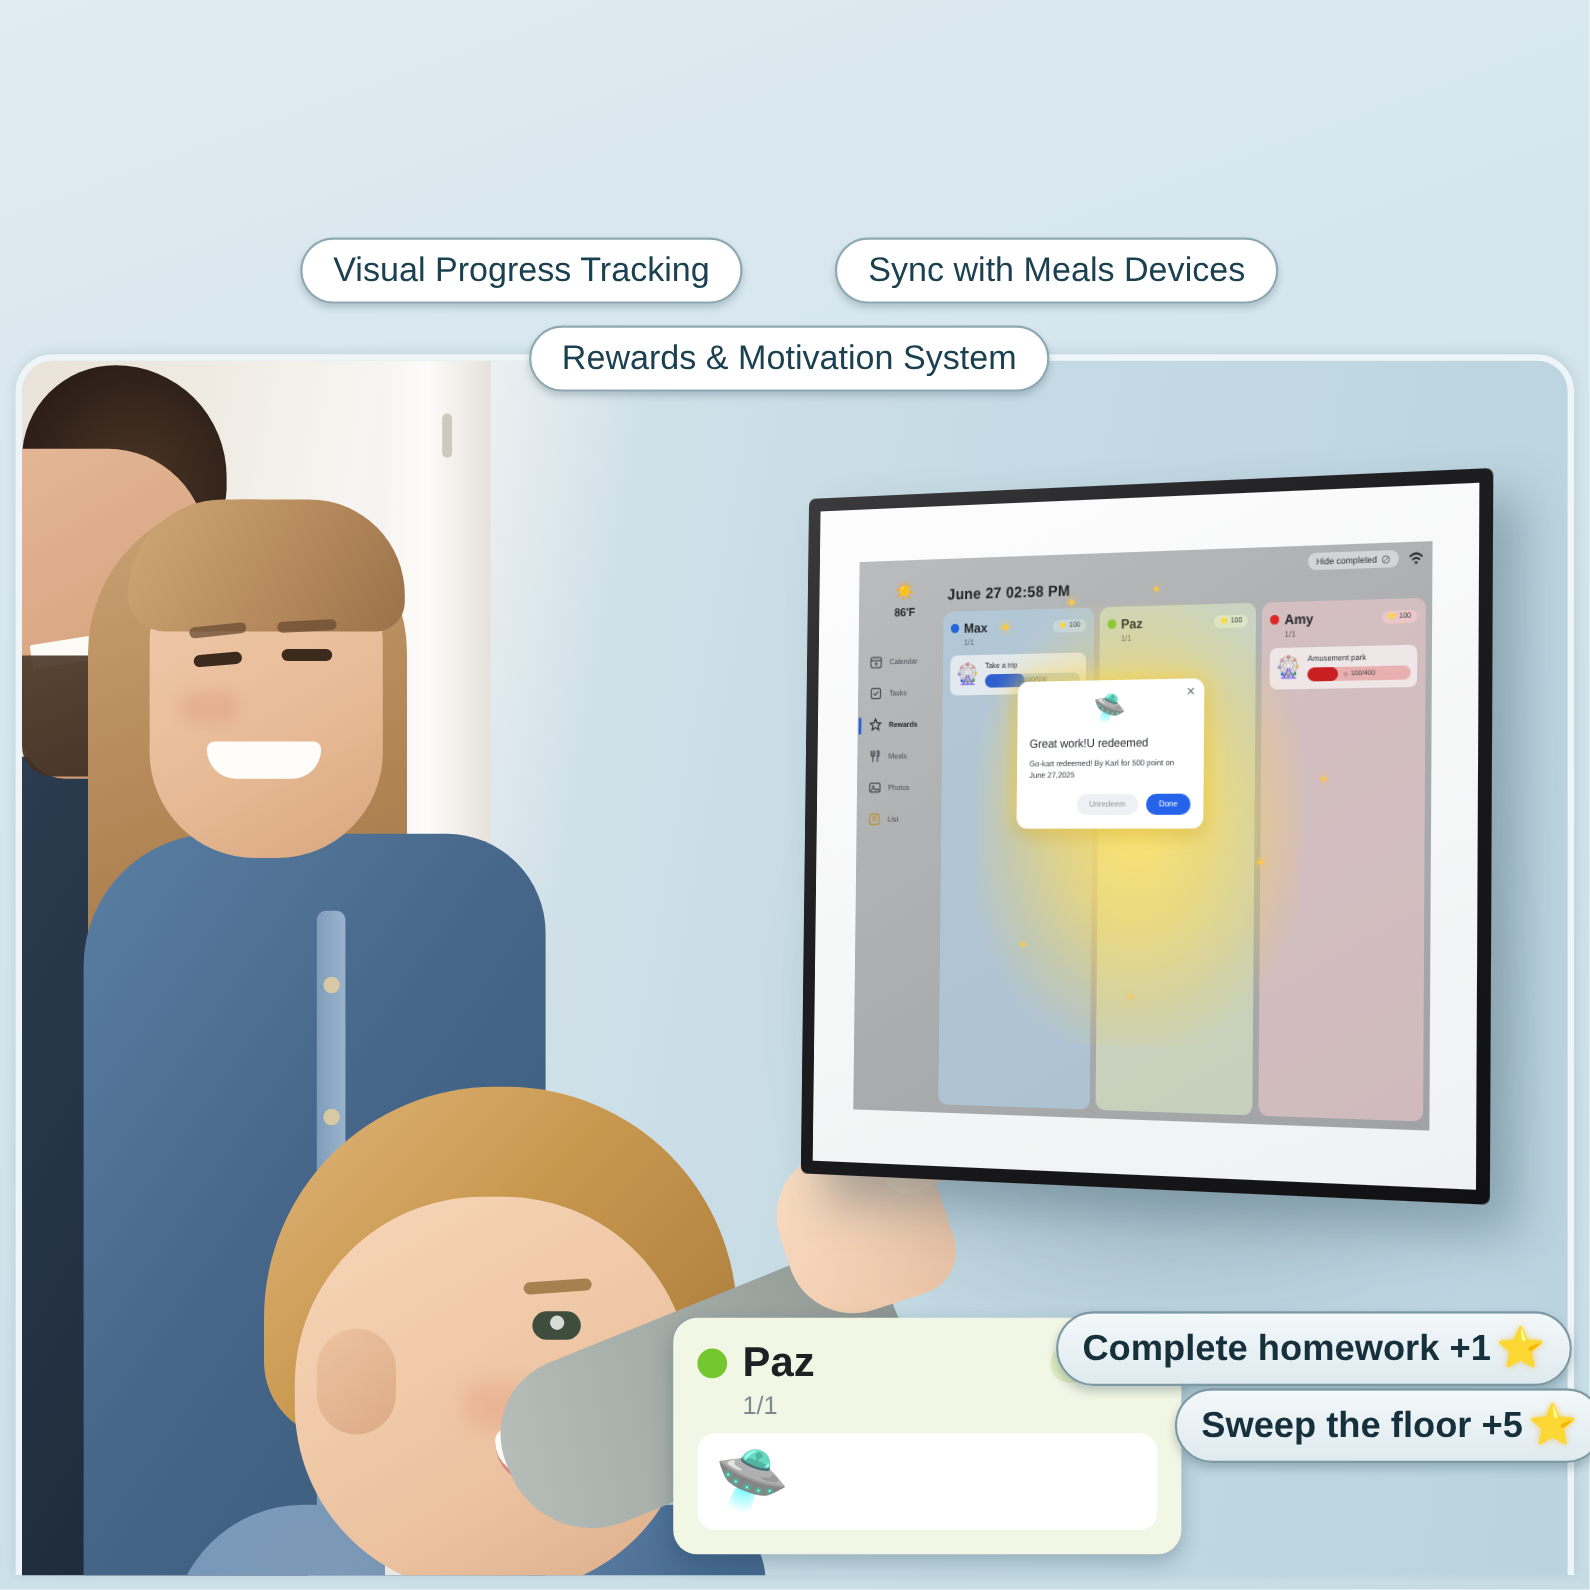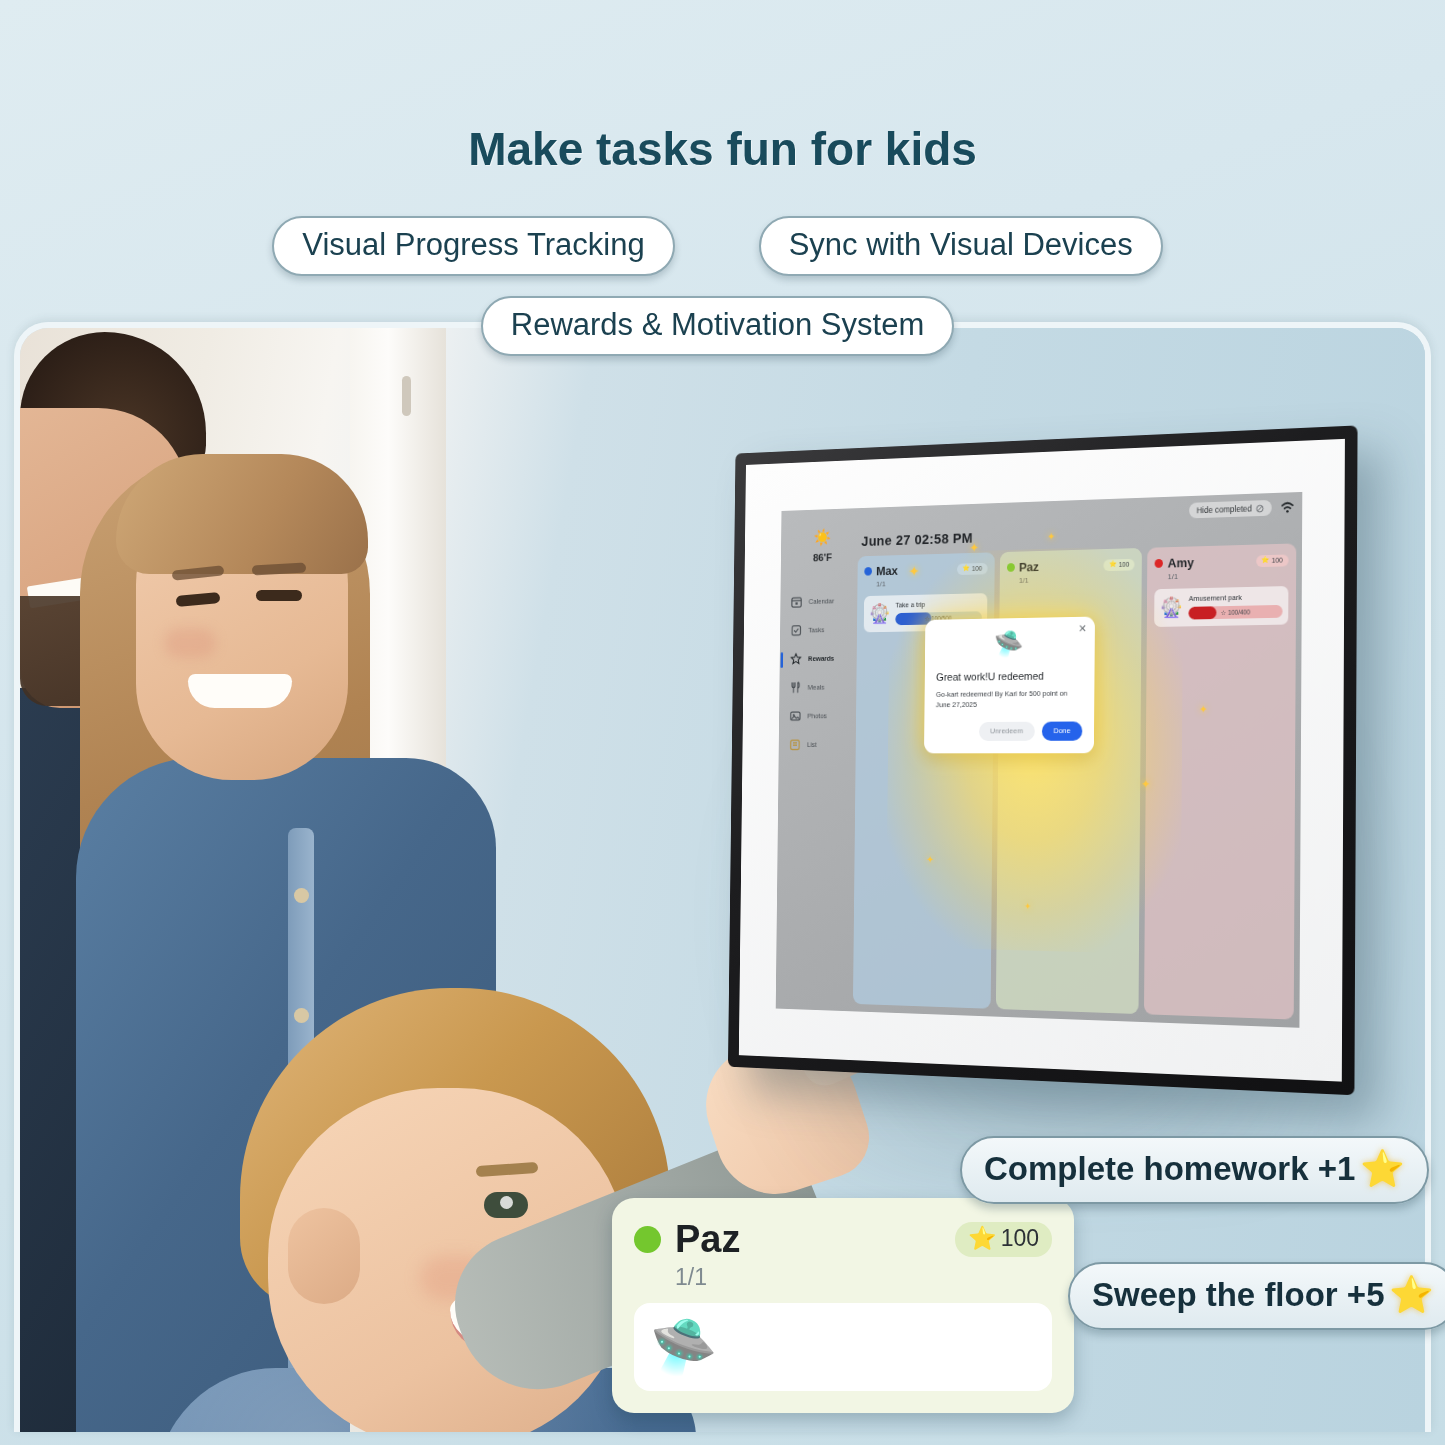--- a/index.html
+++ b/index.html
@@ -255,21 +255,21 @@
 
   
   .callout-pill {
     position: absolute; z-index: 60;
     background: linear-gradient(180deg,#f3f8fa,#dfeaef);
     border: 2px solid #7d99a4; border-radius: 38px;
     padding: 10px 22px 12px; font-size: 33px; font-weight: bold;
     color: #16303c; display: flex; align-items: center; gap: 2px;
     white-space: nowrap; box-shadow: 0 5px 9px rgba(30,60,75,.26);
   }
-  #callout-homework { left: 960px; top: 1136px; }
+  #callout-homework { left: 960px; top: 1192px; }
   #callout-sweep { left: 1068px; top: 1262px; }
   .callout-star { font-size: 36px; margin-left: 3px;
     filter: drop-shadow(0 0 3px rgba(240,180,30,.6)); }
 
   
   #paz-card {
     position: absolute; left: 612px; top: 1198px; width: 462px; z-index: 55;
     background: #f2f6e4; border-radius: 22px; padding: 20px 22px 22px;
     box-shadow: 0 7px 18px rgba(30,60,75,.28);
   }
@@ -503,24 +503,23 @@
             </div>
           </div>
 
         </div>
       </div>
     </div>
   </div>
 </div>
 
 <div id="hero-header">
-  <div id="hero-subtitle">Make tasks fun for kids</div>
   <div class="pill-row" id="pill-row-1">
     <div class="feature-pill">Visual Progress Tracking</div>
-    <div class="feature-pill">Sync with Visual Devices</div>
+    <div class="feature-pill">Sync with Meals Devices</div>
   </div>
   <div class="pill-row" id="pill-row-2">
     <div class="feature-pill">Rewards &amp; Motivation System</div>
   </div>
 </div>
 
 <div class="callout-pill" id="callout-homework">
   <span>Complete homework +1</span>
   <span class="callout-star">⭐</span>
 </div>

